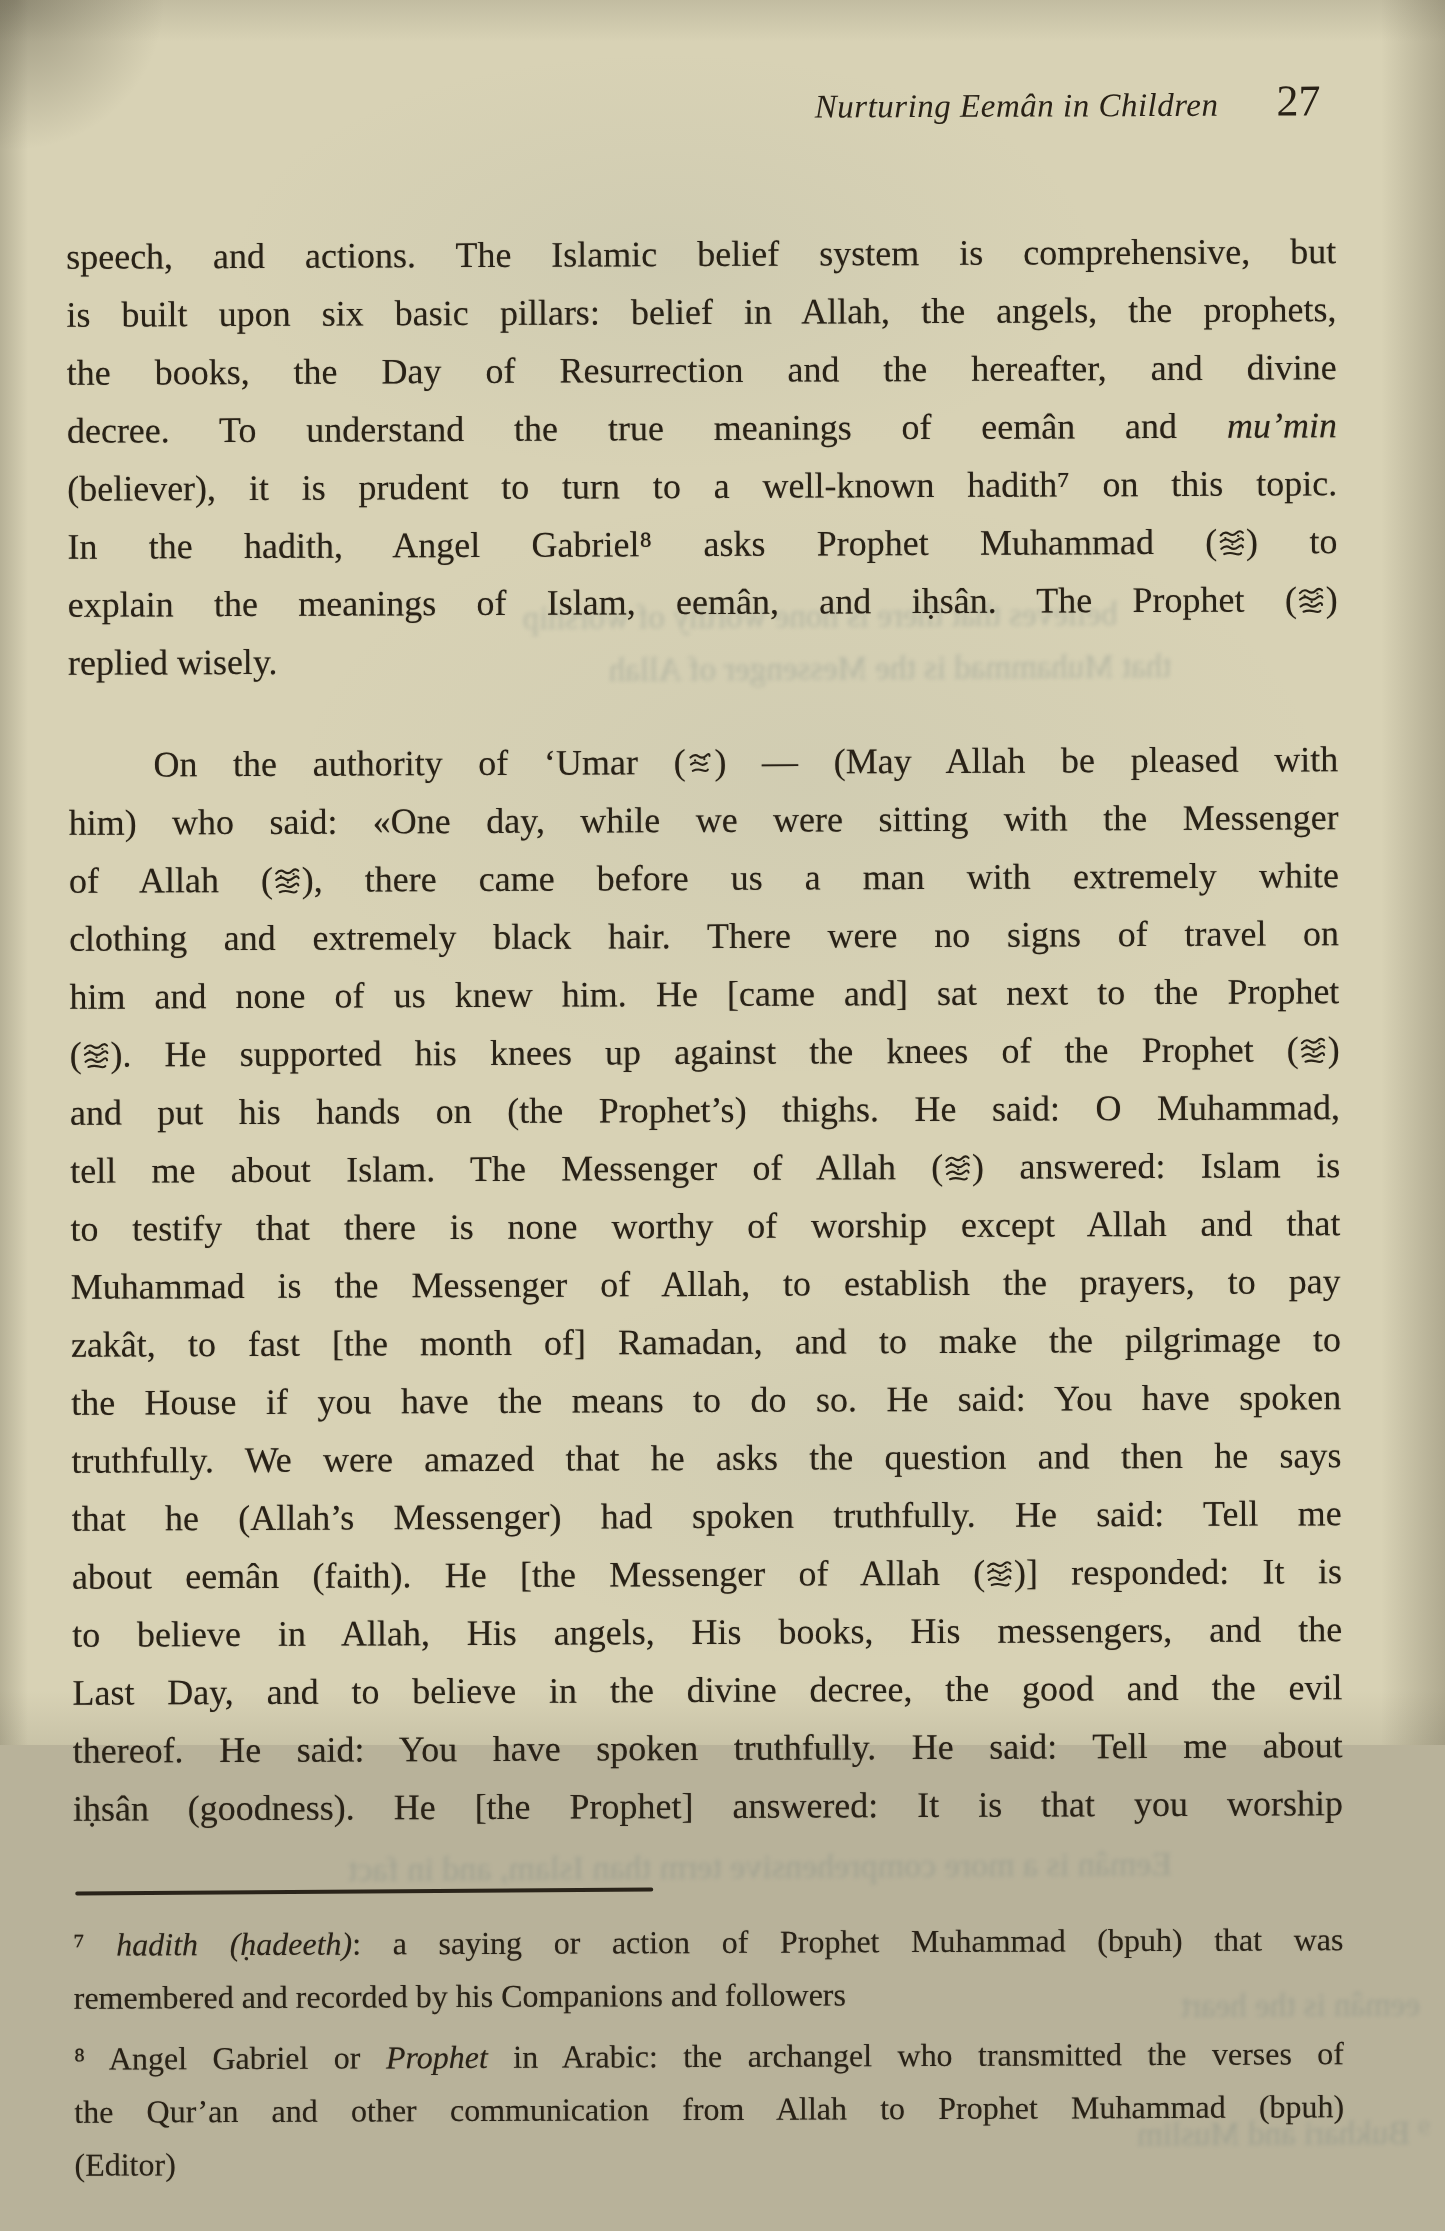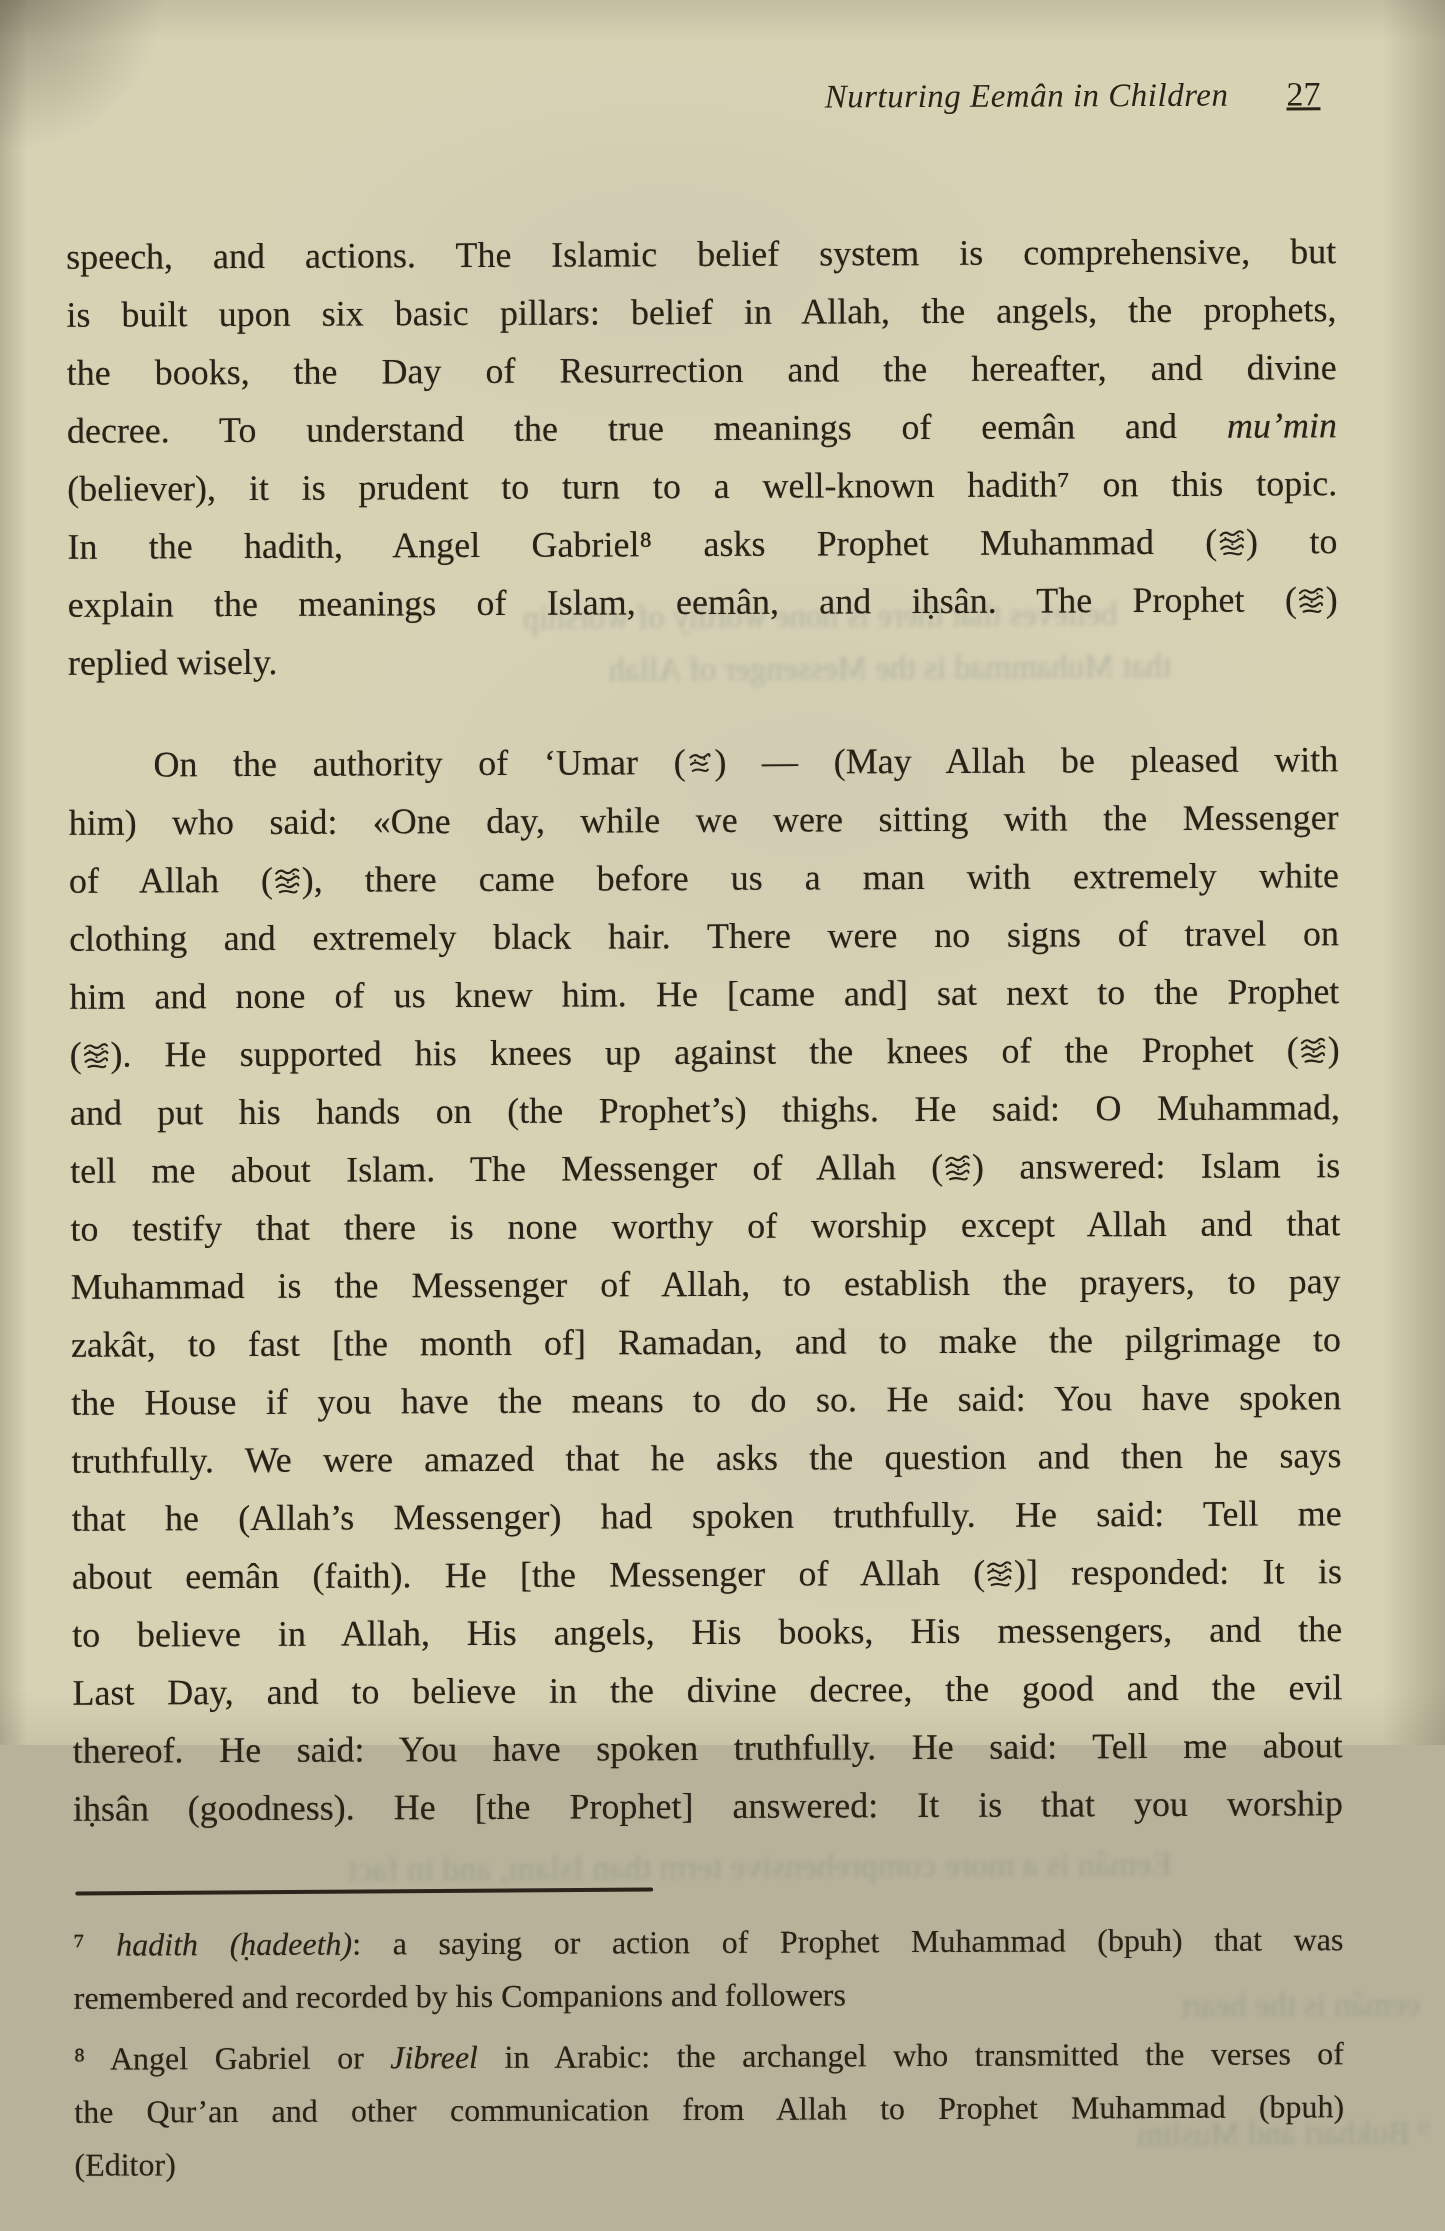--- a/index.html
+++ b/index.html
@@ -19,21 +19,21 @@
       radial-gradient(ellipse 740px 420px at 56% 45%, rgba(145,156,150,.10), transparent 70%),
       radial-gradient(ellipse 560px 280px at 60% 84%, rgba(145,156,150,.11), transparent 70%);
   }
   .content{position:absolute;left:65px;top:0;width:1270px;transform:rotate(-.25deg);}
   .page-header{
     position:absolute;top:78px;left:0;right:15px;
     display:flex;justify-content:flex-end;align-items:baseline;gap:58px;
     font-size:33px;
   }
   .running-title{font-style:italic;letter-spacing:.5px;}
-  .page-num{font-size:34px;text-decoration:underline;}
+  .page-num{font-size:44px;}
   .body-text{position:absolute;top:225px;left:0;right:0;font-size:36px;}
   .para.quote{margin-top:44px;}
   .line{
     height:58px;line-height:58px;overflow:hidden;
     text-align:justify;text-align-last:justify;
     text-shadow:0 0 1px rgba(41,34,23,.45);
     white-space:normal;
   }
   .line.flush{text-align-last:left;}
   .line.indent{text-indent:85px;}
@@ -208,20 +208,20 @@
     </div>
 
     <div class="footnote-divider"></div>
 
     <div class="footnotes">
       <div class="footnote">
           <div class="line">⁷ <i>hadith (ḥadeeth)</i>: a saying or action of Prophet Muhammad (bpuh) that was</div>
           <div class="line flush">remembered and recorded by his Companions and followers</div>
         </div>
       <div class="footnote">
-          <div class="line">⁸ Angel Gabriel or <i>Jibreel</i> in Arabic: the archangel who transmitted the verses of</div>
+          <div class="line">⁸ Angel Gabriel or <i>Prophet</i> in Arabic: the archangel who transmitted the verses of</div>
           <div class="line">the Qur’an and other communication from Allah to Prophet Muhammad (bpuh)</div>
           <div class="line flush">(Editor)</div>
         </div>
     </div>
 
   </div>
 </div>
 
 </body></html>

